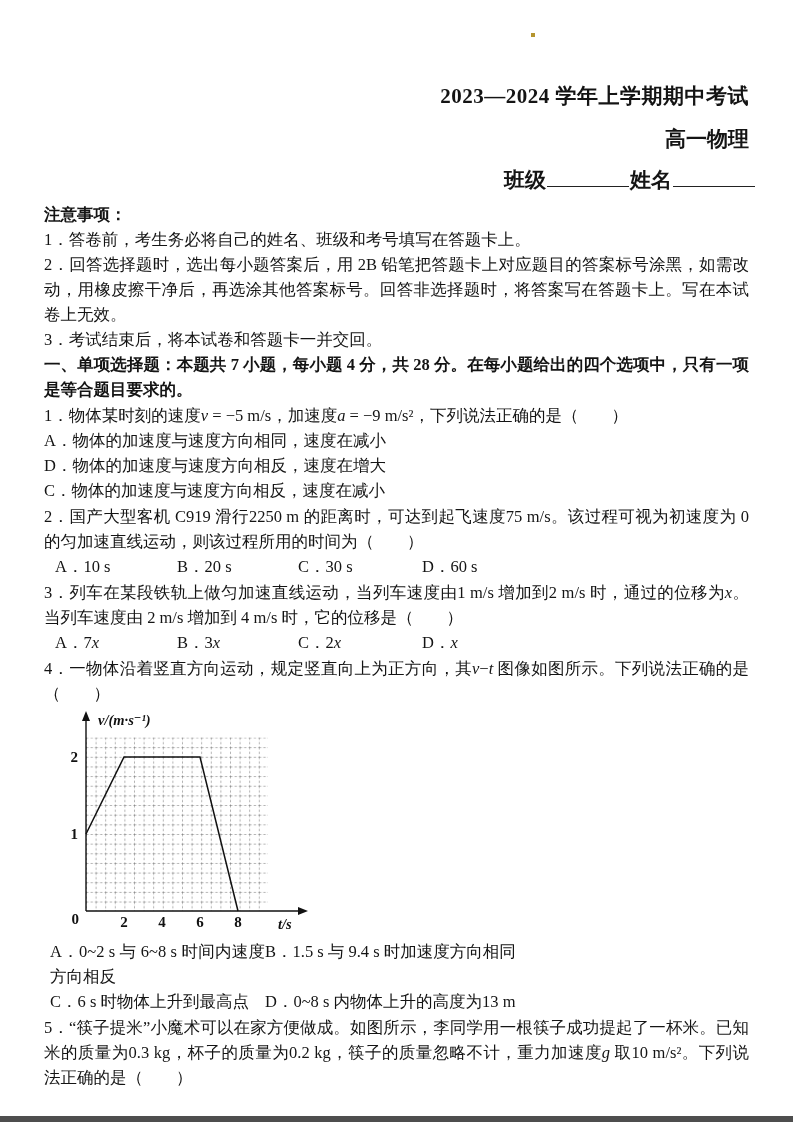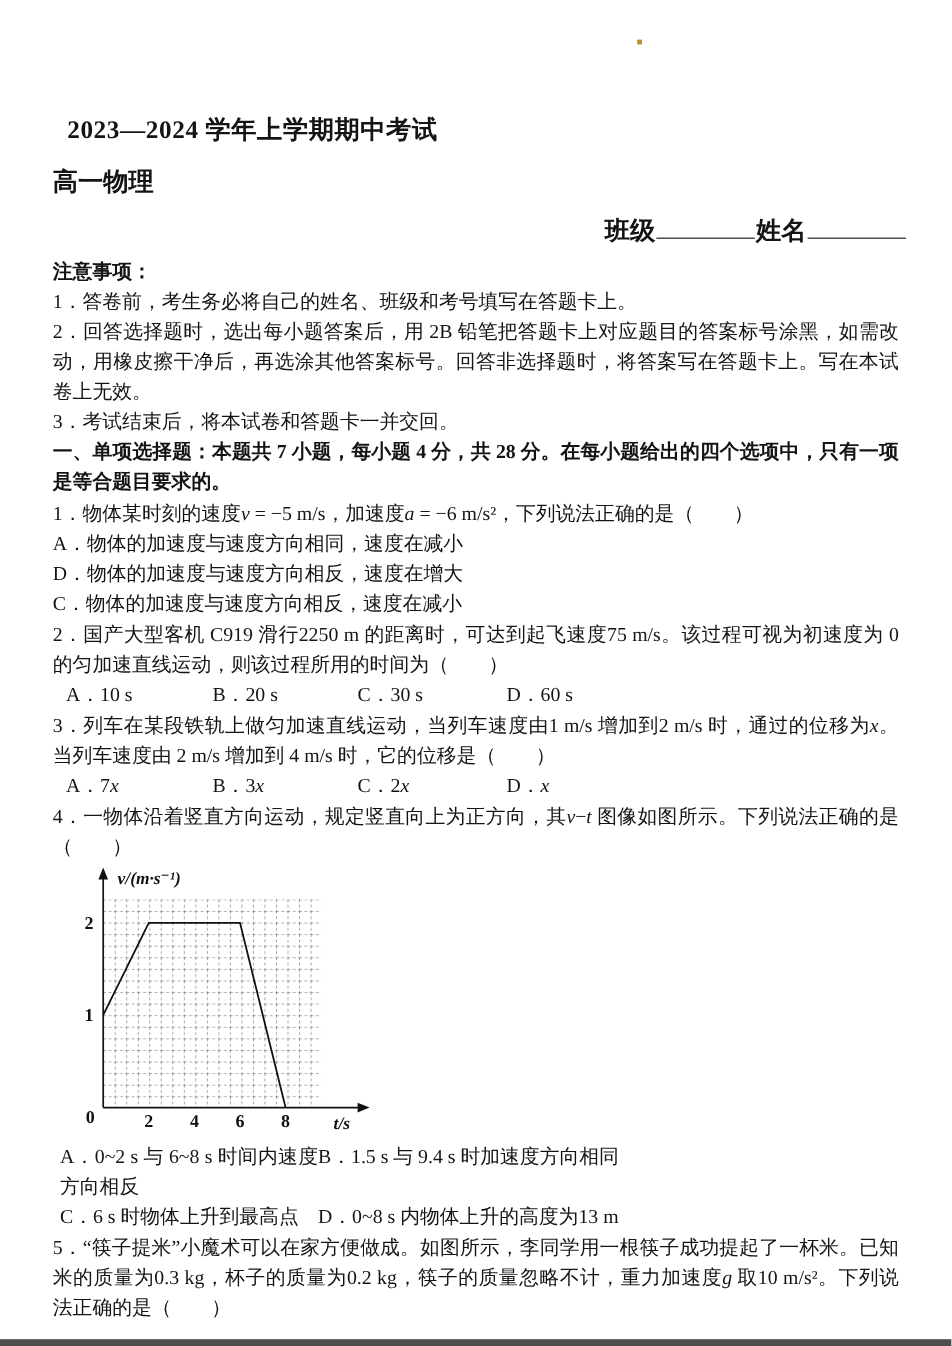--- a/index.html
+++ b/index.html
@@ -4,22 +4,22 @@
 <style>
   html,body{margin:0;padding:0}
   body{
     width:793px;height:1122px;background:#ffffff;color:#141414;
     font-family:"Liberation Serif","DejaVu Serif",serif;
     overflow:hidden;position:relative;
   }
   .page{padding:82px 44px 0 44px;position:relative}
   .speck{position:absolute;left:531px;top:33px;width:4px;height:4px}
   .edge-bar{position:absolute;left:0;top:1116px;width:793px;height:6px}
-  h1.title{margin:12px;text-align:left;font-size:21px;font-weight:bold;letter-spacing:.5px}
-  h2.subtitle{margin:15px 0 0 0;text-align:left;font-size:21px;font-weight:bold}
+  h1.title{margin:0;text-align:right;font-size:21px;font-weight:bold;letter-spacing:.5px}
+  h2.subtitle{margin:15px 0 0 0;text-align:right;font-size:21px;font-weight:bold}
   .classline{margin:13px 0 0 460px;font-size:21px;font-weight:bold;white-space:nowrap}
   .blank{display:inline-block;width:82px;height:14px;border-bottom:1.6px solid #222;margin:0 1px}
   .body{font-size:16.5px;line-height:25px;text-align:justify}
   .body p{margin:0}
   .notice-head{font-weight:bold;margin-top:8px !important}
   .section-head{font-weight:bold}
   .q{margin-top:1px}
   .opts-row{display:grid;grid-template-columns:122px 121px 124px auto;padding-left:11px}
   .opts-grid{display:grid;grid-template-columns:215px auto;padding-left:6px}
   .var{font-style:italic}
@@ -45,21 +45,21 @@
   <div class="body">
 
     <p class="notice-head">注意事项：</p>
     <p>1．答卷前，考生务必将自己的姓名、班级和考号填写在答题卡上。</p>
     <p>2．回答选择题时，选出每小题答案后，用 2B 铅笔把答题卡上对应题目的答案标号涂黑，如需改动，用橡皮擦干净后，再选涂其他答案标号。回答非选择题时，将答案写在答题卡上。写在本试卷上无效。</p>
     <p>3．考试结束后，将本试卷和答题卡一并交回。</p>
 
     <p class="section-head">一、单项选择题：本题共 7 小题，每小题 4 分，共 28 分。在每小题给出的四个选项中，只有一项是等合题目要求的。</p>
 
     <div class="q">
-      <p><span>1．物体某时刻的速度</span><span class="var">v</span><span> = −5 m/s，加速度</span><span class="var">a</span><span> = −6 m/s²，下列说法正确的是（　　）</span></p>
+      <p><span>1．物体某时刻的速度</span><span class="var">v</span><span> = −5 m/s，加速度</span><span class="var">a</span><span> = −9 m/s²，下列说法正确的是（　　）</span></p>
       <p>A．物体的加速度与速度方向相同，速度在减小</p>
       <p>D．物体的加速度与速度方向相反，速度在增大</p>
       <p>C．物体的加速度与速度方向相反，速度在减小</p>
     </div>
 
     <div class="q">
       <p><span>2．国产大型客机 C919 滑行2250 m 的距离时，可达到起飞速度75 m/s。该过程可视为初速度为 0 的匀加速直线运动，则该过程所用的时间为（　　）</span></p>
       <div class="opts-row">
         <span>A．10 s</span>
         <span>B．20 s</span>

